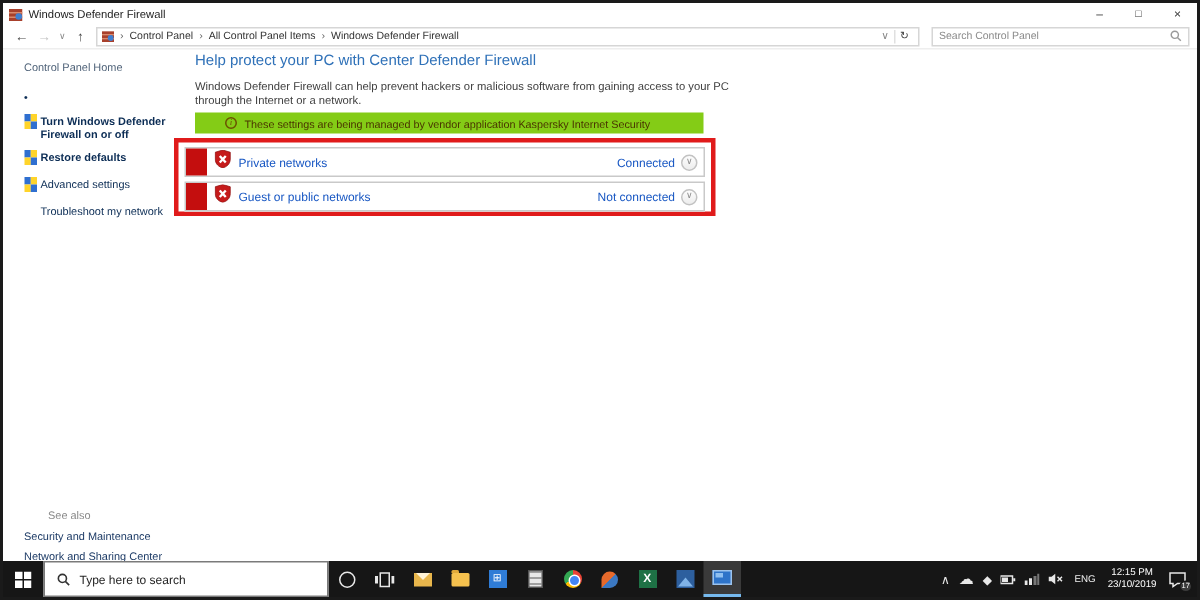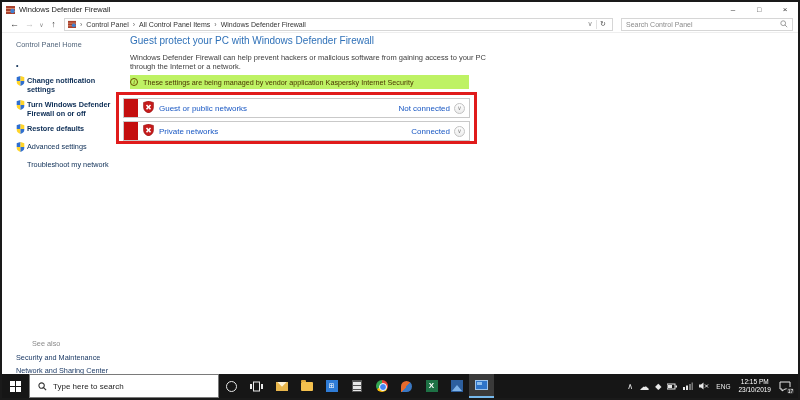--- a/index.html
+++ b/index.html
@@ -36,21 +36,21 @@
   .bold { font-weight:bold; }
   .bullet { color:#0c2d55; font-size:7px; }
   .seealso { position:absolute; left:14px; top:337px; font-size:7.3px; }
   .seealso .hdr { color:#8a8a8a; margin-bottom:5px;padding-left:16px; }
   .seealso .lnk { color:#1d3b66; margin-bottom:4px; }
 
   
   .main { position:absolute; left:128px; top:33px; width:360px; }
   .heading { font-size:10px; color:#2f71b8; }
   .desc { position:absolute; top:18px; width:356px; font-size:7.5px; color:#404040; line-height:9px; }
-  .banner { position:absolute; top:40px; width:339px; height:14px; background:#bef264; display:flex; align-items:center; padding-left:0; font-size:7.2px; color:#4a3500; }
+  .banner { position:absolute; top:40px; width:339px; height:14px; background:#84cc16; display:flex; align-items:center; padding-left:20px; font-size:7.2px; color:#4a3500; }
   .info-ic { width:8px; height:8px; border:1px solid #6b5200; border-radius:50%; color:#6b5200; font-size:6px; line-height:6px; text-align:center; font-style:italic; margin-right:5px; flex:none; font-family:"Liberation Serif",serif; }
 
   
   .annotation { position:absolute; left:114px; top:90px; width:361px; height:52px; border:3px solid #e01b1b; padding:3px 4px; }
   .netrow { height:20px; background:#fff; border:1px solid #c9c9c9; display:flex; align-items:center; margin-bottom:3px; }
   .redblock { width:14px; height:18px; background:#c40e0e; flex:none; }
   .netrow .shield { margin-left:5px; }
   .netlabel { font-size:8px; color:#1857c3; margin-left:5px; }
   .netstatus { font-size:8px; color:#1857c3; margin-left:auto; }
   .chev-circle { width:11px; height:11px; border:1px solid #c2c2c2; border-radius:50%; background:linear-gradient(#fdfdfd,#ededed); color:#8a8a8a; font-size:6px; line-height:9px; text-align:center; margin:0 4px 0 4px; flex:none; }
@@ -141,54 +141,38 @@
   </div>
 
   <div class="sidebar">
     <div class="cp-home">Control Panel Home</div>
 
     <div class="task bold">
       <span class="ic bullet">•</span>
     </div>
     <div class="task bold">
       <span class="ic"><svg width="9" height="10" viewBox="0 0 10 12">
-            <defs>
-              <clipPath id="sh1">
-                <path d="M5 0 L10 1.5 V6 C10 9.5 7.5 11.2 5 12 C2.5 11.2 0 9.5 0 6 V1.5 Z"></path>
-              </clipPath>
-            </defs>
             <g clip-path="url(#sh1)">
               <rect x="0" y="0" width="5" height="6" fill="#2f6fd0"></rect>
               <rect x="5" y="0" width="5" height="6" fill="#ffd42a"></rect>
               <rect x="0" y="6" width="5" height="6" fill="#ffd42a"></rect>
               <rect x="5" y="6" width="5" height="6" fill="#2f6fd0"></rect>
             </g>
           </svg></span>
-      <span class="lbl">Change notification settings</span>
+      <span class="lbl">Turn Windows Defender Firewall on or off</span>
     </div>
     <div class="task bold">
       <span class="ic"><svg width="9" height="10" viewBox="0 0 10 12">
             <g clip-path="url(#sh1)">
               <rect x="0" y="0" width="5" height="6" fill="#2f6fd0"></rect>
               <rect x="5" y="0" width="5" height="6" fill="#ffd42a"></rect>
               <rect x="0" y="6" width="5" height="6" fill="#ffd42a"></rect>
               <rect x="5" y="6" width="5" height="6" fill="#2f6fd0"></rect>
             </g>
           </svg></span>
-      <span class="lbl">Turn Windows Defender Firewall on or off</span>
-    </div>
-    <div class="task bold">
-      <span class="ic"><svg width="9" height="10" viewBox="0 0 10 12">
-            <g clip-path="url(#sh1)">
-              <rect x="0" y="0" width="5" height="6" fill="#2f6fd0"></rect>
-              <rect x="5" y="0" width="5" height="6" fill="#ffd42a"></rect>
-              <rect x="0" y="6" width="5" height="6" fill="#ffd42a"></rect>
-              <rect x="5" y="6" width="5" height="6" fill="#2f6fd0"></rect>
-            </g>
-          </svg></span>
       <span class="lbl">Restore defaults</span>
     </div>
     <div class="task">
       <span class="ic"><svg width="9" height="10" viewBox="0 0 10 12">
             <g clip-path="url(#sh1)">
               <rect x="0" y="0" width="5" height="6" fill="#2f6fd0"></rect>
               <rect x="5" y="0" width="5" height="6" fill="#ffd42a"></rect>
               <rect x="0" y="6" width="5" height="6" fill="#ffd42a"></rect>
               <rect x="5" y="6" width="5" height="6" fill="#2f6fd0"></rect>
             </g>
@@ -201,49 +185,49 @@
     </div>
   </div>
 
   <div class="seealso">
     <div class="hdr">See also</div>
     <div class="lnk">Security and Maintenance</div>
     <div class="lnk">Network and Sharing Center</div>
   </div>
 
   <div class="main">
-    <div class="heading">Guest protect your PC with Windows Defender Firewall</div>
+    <div class="heading">Help protect your PC with Center Defender Firewall</div>
     <div class="desc">Windows Defender Firewall can help prevent hackers or malicious software from gaining access to your PC through the Internet or a network.</div>
     <div class="banner">
       <span class="info-ic">i</span>
       <span>These settings are being managed by vendor application Kaspersky Internet Security</span>
     </div>
   </div>
 
   <div class="annotation">
     <div class="netrow">
       <div class="redblock"></div>
       <span class="shield"><svg width="11" height="12" viewBox="0 0 10 12">
             <path d="M5 0 L10 1.5 V6 C10 9.5 7.5 11.2 5 12 C2.5 11.2 0 9.5 0 6 V1.5 Z" fill="#c51b1b" stroke="#8e0f0f" stroke-width="0.5"></path>
             <line x1="3" y1="4" x2="7" y2="8.3" stroke="#fff" stroke-width="1.6"></line>
             <line x1="7" y1="4" x2="3" y2="8.3" stroke="#fff" stroke-width="1.6"></line>
           </svg></span>
-      <span class="netlabel">Guest or public networks</span>
-      <span class="netstatus">Not connected</span>
+      <span class="netlabel">Private networks</span>
+      <span class="netstatus">Connected</span>
       <span class="chev-circle">∨</span>
     </div>
     <div class="netrow">
       <div class="redblock"></div>
       <span class="shield"><svg width="11" height="12" viewBox="0 0 10 12">
             <path d="M5 0 L10 1.5 V6 C10 9.5 7.5 11.2 5 12 C2.5 11.2 0 9.5 0 6 V1.5 Z" fill="#c51b1b" stroke="#8e0f0f" stroke-width="0.5"></path>
             <line x1="3" y1="4" x2="7" y2="8.3" stroke="#fff" stroke-width="1.6"></line>
             <line x1="7" y1="4" x2="3" y2="8.3" stroke="#fff" stroke-width="1.6"></line>
           </svg></span>
-      <span class="netlabel">Private networks</span>
-      <span class="netstatus">Connected</span>
+      <span class="netlabel">Guest or public networks</span>
+      <span class="netstatus">Not connected</span>
       <span class="chev-circle">∨</span>
     </div>
   </div>
 
   <div class="taskbar">
     <div class="tb-cell tb-start">
       <svg width="11" height="11" viewBox="0 0 11 11">
           <rect x="0" y="0" width="5" height="5" fill="#fff"></rect>
           <rect x="6" y="0" width="5" height="5" fill="#fff"></rect>
           <rect x="0" y="6" width="5" height="5" fill="#fff"></rect>

